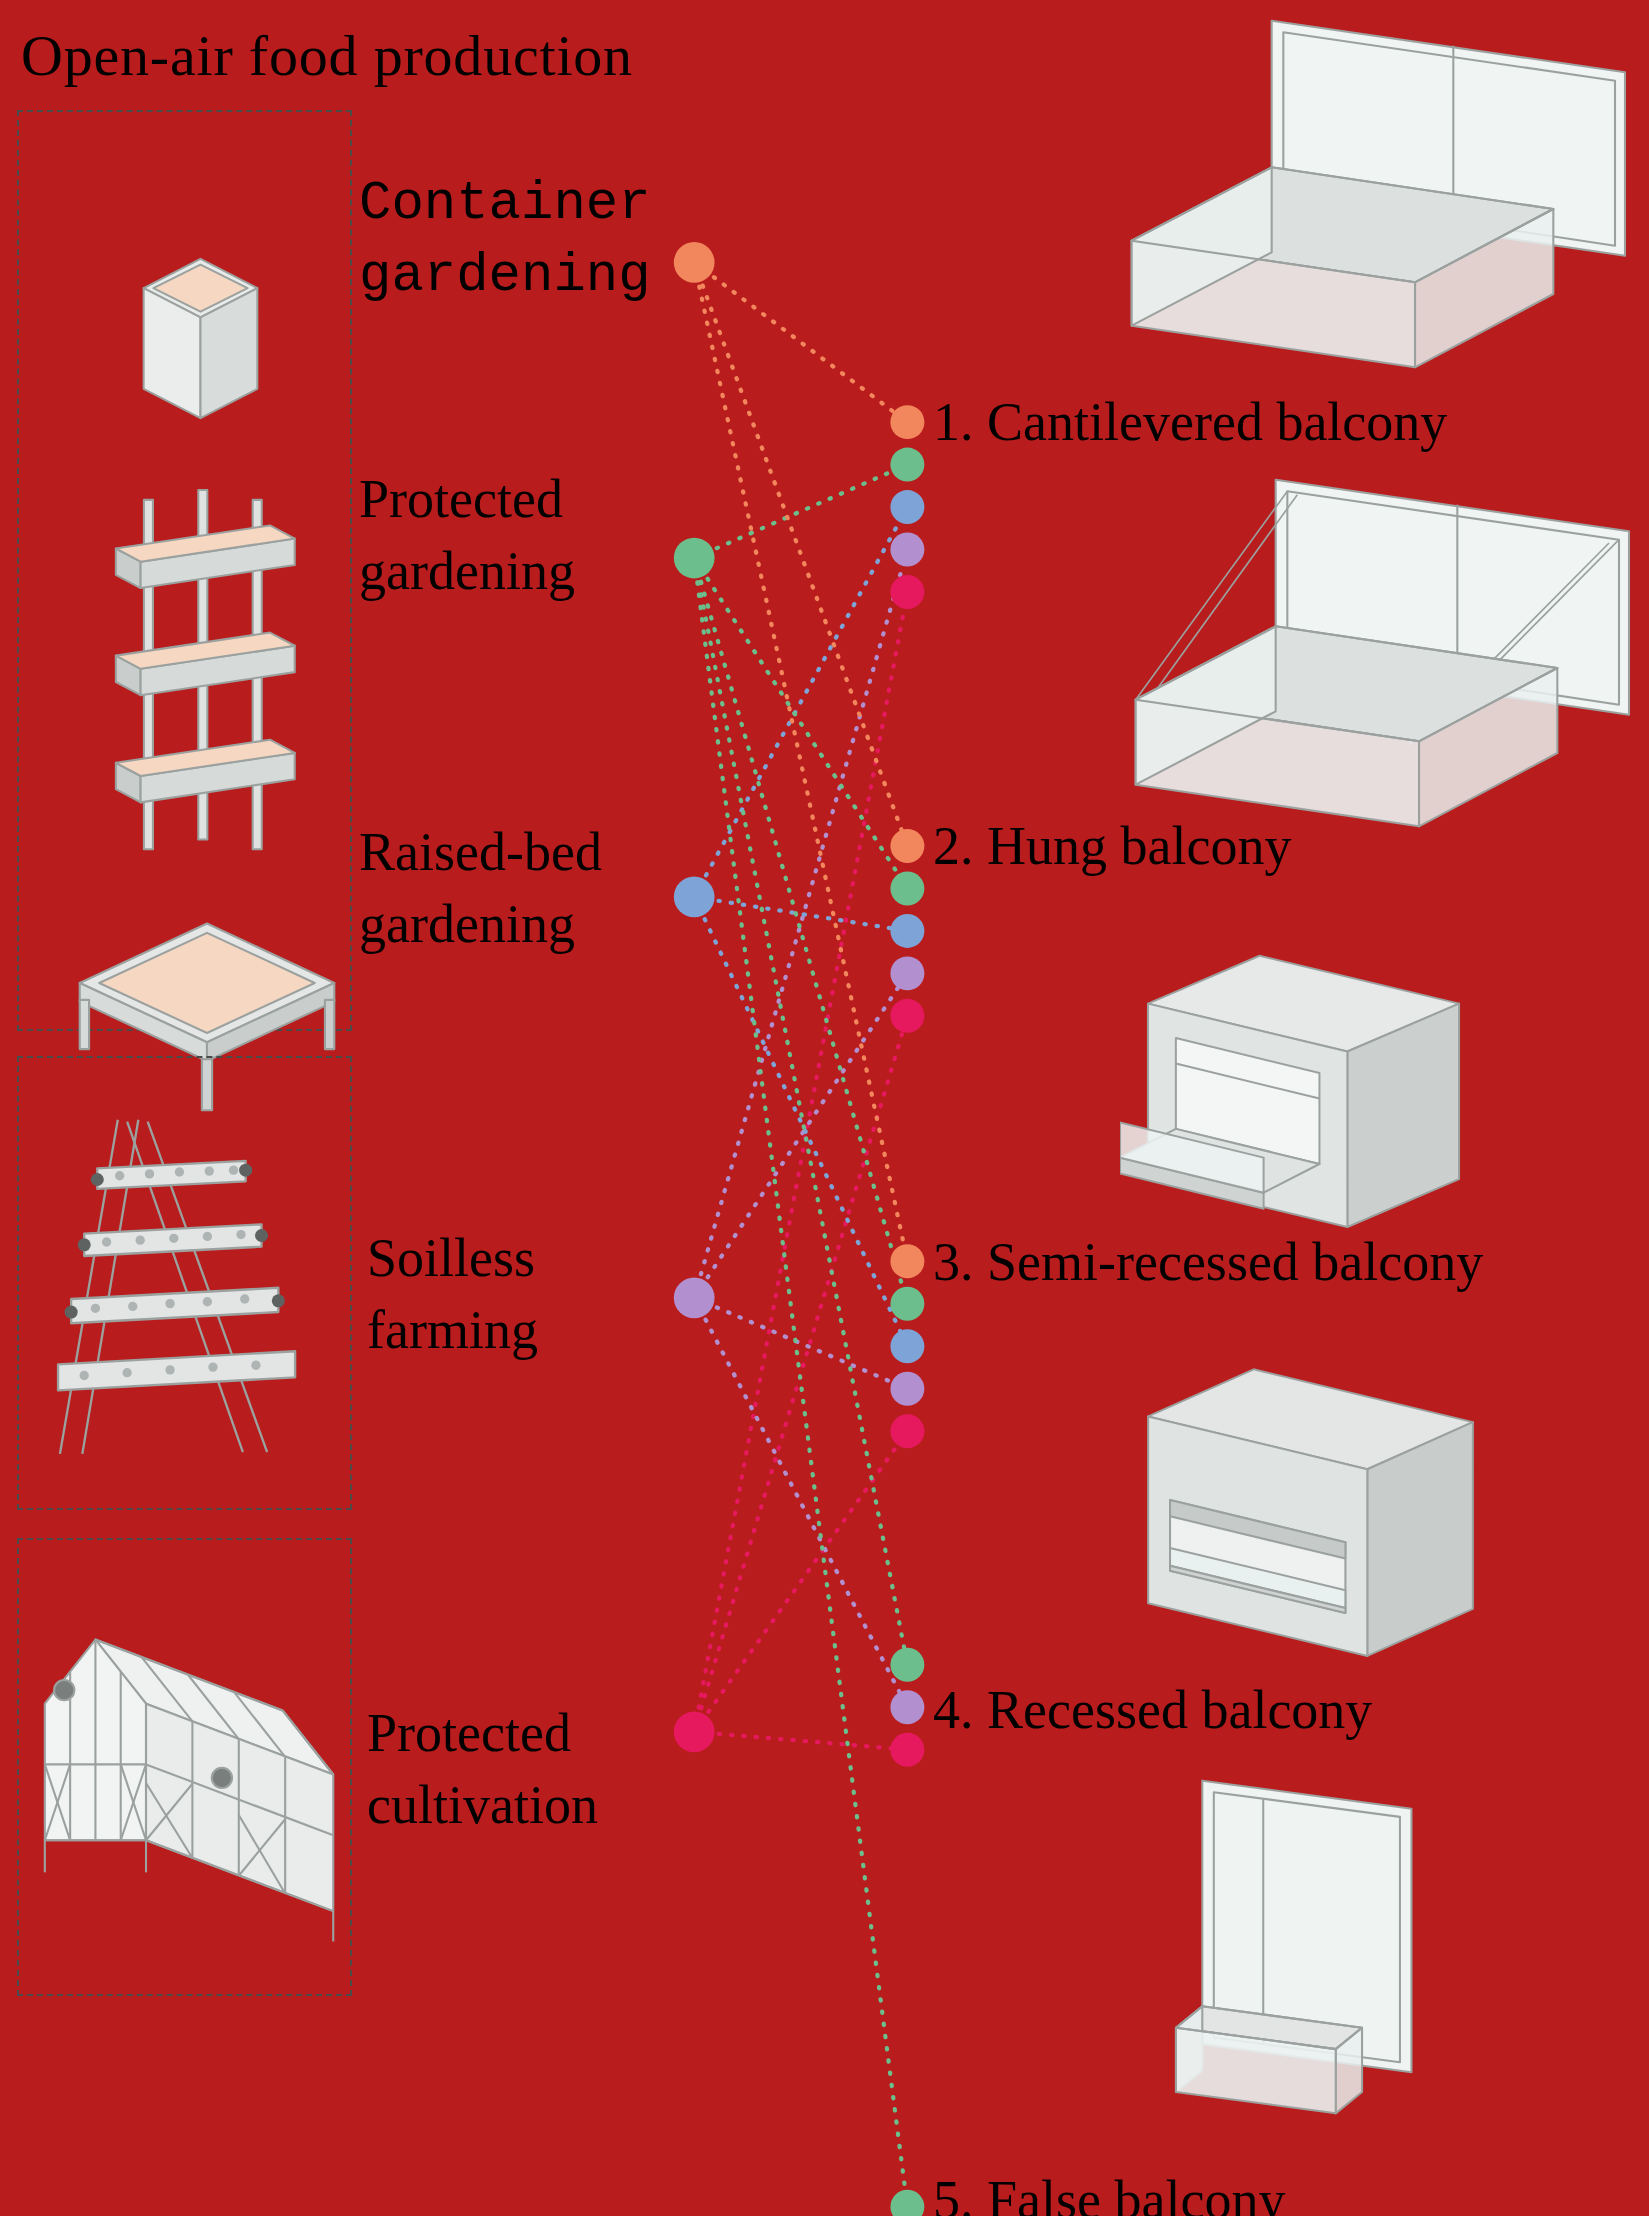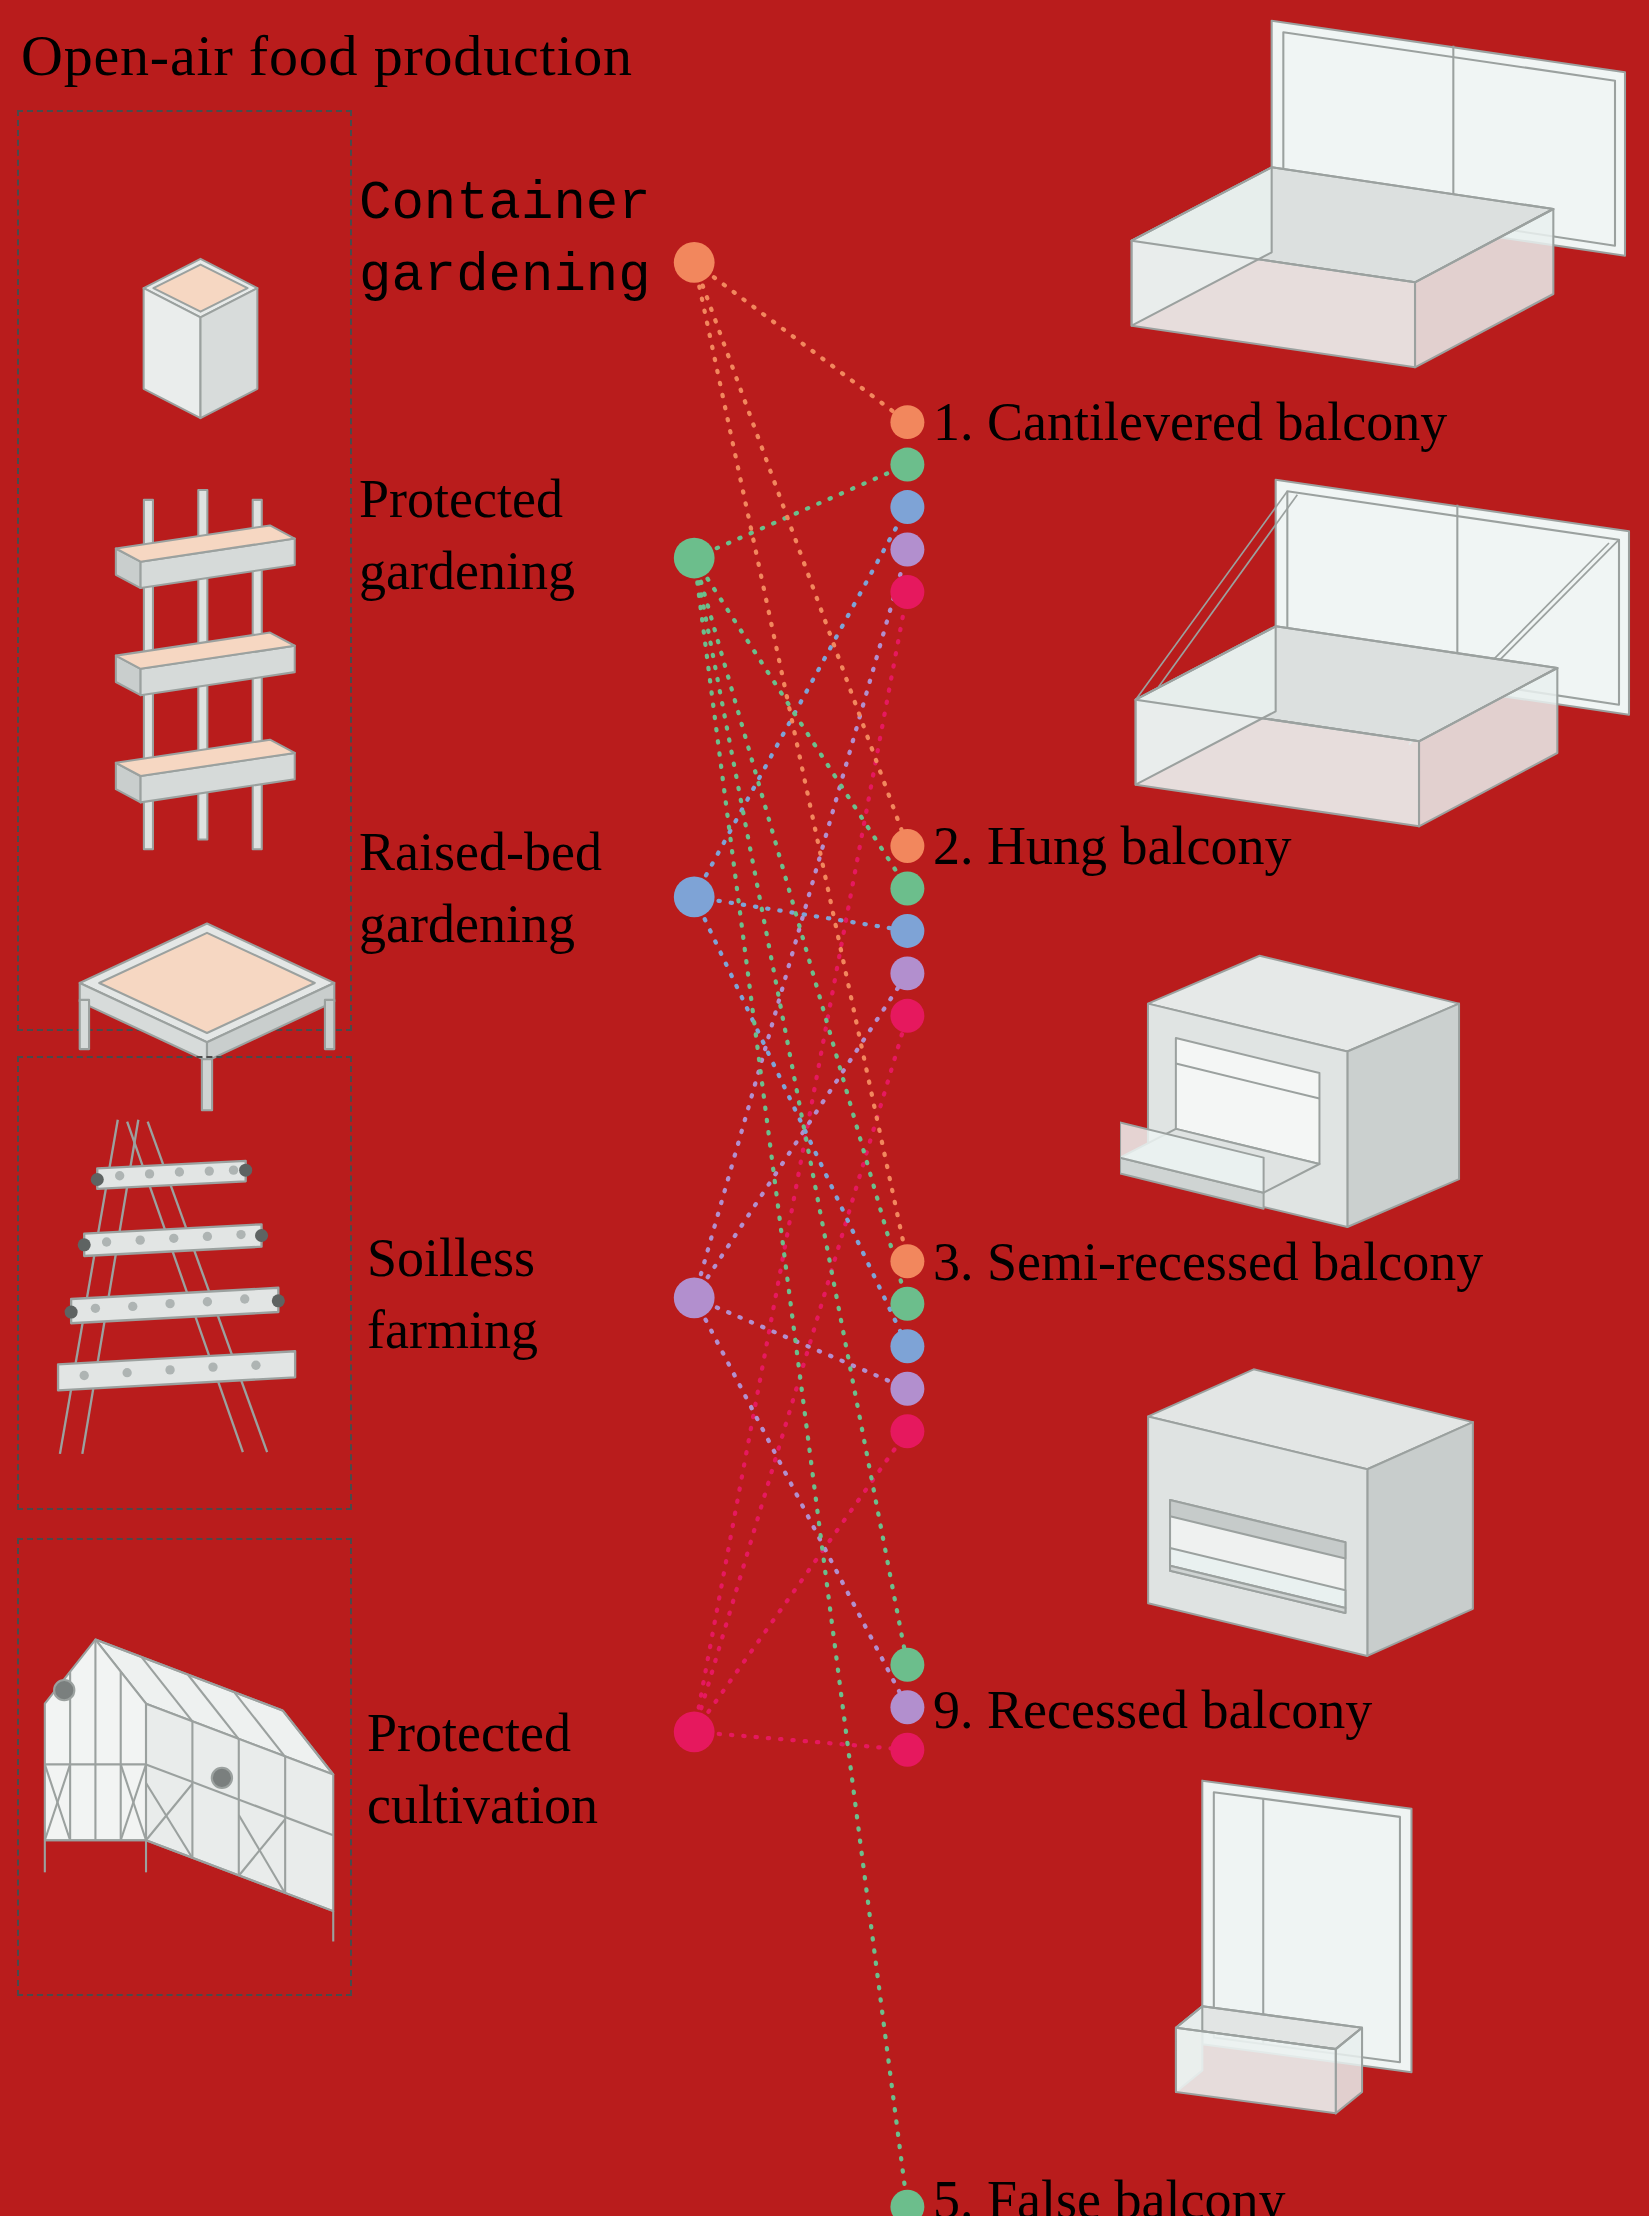--- a/index.html
+++ b/index.html
@@ -228,21 +228,21 @@
       <circle cx="817" cy="309" r="24" fill="#F2875D"></circle>
       <circle cx="817" cy="657" r="24" fill="#6CBE8C"></circle>
       <circle cx="817" cy="1056" r="24" fill="#7EA3D6"></circle>
       <circle cx="817" cy="1528" r="24" fill="#B28FCE"></circle>
       <circle cx="817" cy="2039" r="24" fill="#E6185E"></circle>
     </svg>
 
   <div class="balcony-label bl-1">1. Cantilevered balcony</div>
   <div class="balcony-label bl-2">2. Hung balcony</div>
   <div class="balcony-label bl-3">3. Semi-recessed balcony</div>
-  <div class="balcony-label bl-4">9. Recessed balcony</div>
+  <div class="balcony-label bl-4">4. Recessed balcony</div>
   <div class="balcony-label bl-5">5. False balcony</div>
 
   <svg class="illus il-b1" viewBox="0 0 660 460">
     <g class="art">
       <polygon points="218,16 642,78 642,298 218,236" fill="#F0F5F4"></polygon>
       <polygon points="232,30 630,88 630,286 232,226" fill="none"></polygon>
       <line x1="436" y1="46" x2="436" y2="268"></line>
       <polygon points="218,192 556,242 390,330 50,280" fill="#DCE0DF"></polygon>
       <polygon points="556,242 390,330 390,432 556,344" fill="#E9F0EF" fill-opacity="0.85"></polygon>
       <polygon points="50,280 390,330 390,432 50,382" fill="#ECF3F2" fill-opacity="0.9"></polygon>

